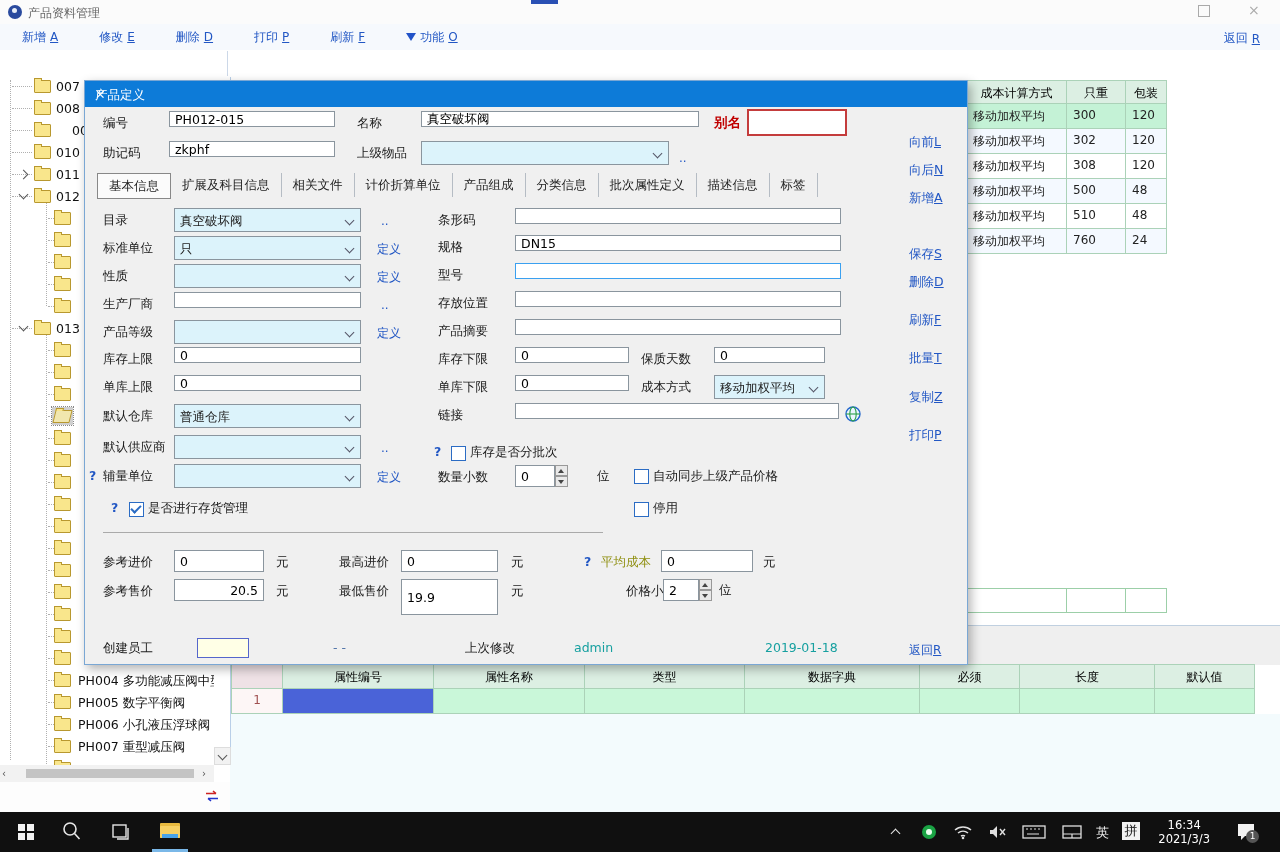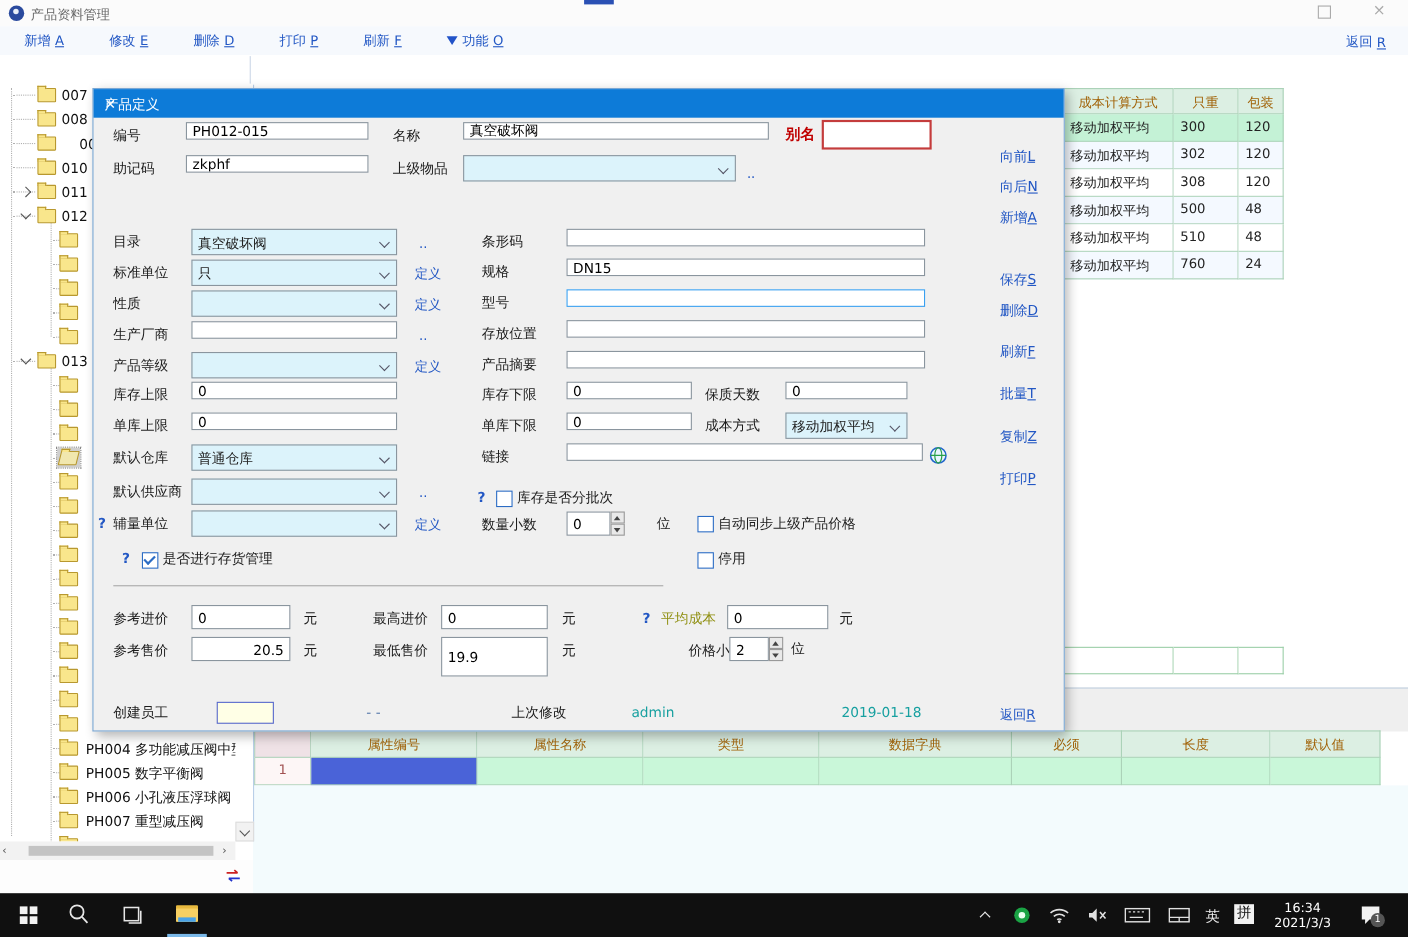--- a/index.html
+++ b/index.html
@@ -37,21 +37,21 @@
   .fold{position:absolute;top:5px;width:15px;height:11px;background:#f9e68c;border:1px solid #b8982f;border-radius:1px;}
   .fold::before{content:"";position:absolute;top:-3px;left:-1px;width:6px;height:2px;background:#f9e68c;border:1px solid #b8982f;border-bottom:none;}
   .fold.open{transform:skewX(-14deg);background:#f1e7ae;}
   .selwrap{position:absolute;top:2px;width:21px;height:18px;background:#cfcfcf;outline:1px dotted #888;}
   
   .sbtrack{background:#f2f2f2;}
   .sbthumb{background:#c4c4c4;}
   .sbarrow{color:#555;font-size:10px;line-height:15px;text-align:center;}
   
   .grid-cell{position:absolute;box-sizing:border-box;border-right:1px solid #abd2b8;border-bottom:1px solid #abd2b8;padding:4px 6px 0 6px;font-size:12px;overflow:hidden;white-space:nowrap;}
-  .grid-head{color:#a16207;text-align:center;background:#dcefe3;}
+  .grid-head{color:#000000;text-align:center;background:#dcefe3;}
   
   #dialog{left:84px;top:80px;width:884px;height:585px;background:#f0f0f0;border:1px solid #7aa7d4;box-shadow:3px 4px 10px rgba(0,0,0,.3);z-index:10;box-sizing:border-box;}
   #dlgtitle{left:0;top:0;width:100%;height:26px;background:#0d7bd8;}
   #dlgtitle span{position:absolute;left:10px;top:6px;color:#fff;font-size:12.5px;}
   #dlgclose{position:absolute;right:14px;top:4px;color:#fff;font-size:15px;cursor:default;}
   .lbl{position:absolute;line-height:24px;color:#1a1a1a;font-size:12.5px;white-space:nowrap;}
   .inp{position:absolute;height:16px;border:1px solid #8a959e;background:#fff;font-size:12.5px;padding:0 5px;box-sizing:border-box;font-family:inherit;}
   .inp.focus{border:1.5px solid #3aa0f0;}
   .combo{position:absolute;height:24px;border:1px solid #8a959e;background:#dcf3fb;box-sizing:border-box;}
   .combo .cval{position:absolute;left:5px;top:4px;font-size:12.5px;white-space:nowrap;}
@@ -371,20 +371,31 @@
     <input class="inp" style="left: 662px; top: 28px; width: 100px; height: 27px; border: 2px solid rgb(196, 60, 60);" value="">
     <span class="lbl" style="left:18px;top:60px;">助记码</span>
     <input class="inp" style="left: 84px; top: 60px; width: 166px;" value="zkphf">
     <span class="lbl" style="left:272px;top:60px;">上级物品</span>
     <div class="combo" style="left:336px;top:60px;width:248px;">
         <span class="cval"></span>
         <span class="carr"></span>
       </div>
     <span class="lnk" style="position:absolute;left:594px;top:70px;">..</span>
 
+    <div class="abs" id="tab-strip" style="left:12px;top:92px;display:flex;">
+        <div class="tab active">基本信息</div>
+        <div class="tab">扩展及科目信息</div>
+        <div class="tab">相关文件</div>
+        <div class="tab">计价折算单位</div>
+        <div class="tab">产品组成</div>
+        <div class="tab">分类信息</div>
+        <div class="tab">批次属性定义</div>
+        <div class="tab">描述信息</div>
+        <div class="tab">标签</div>
+      </div>
 
     <span class="lbl" style="left:18px;top:127px;">目录</span>
     <div class="combo" style="left:89px;top:127px;width:187px;">
         <span class="cval">真空破坏阀</span>
         <span class="carr"></span>
       </div>
     <span class="lnk" style="position:absolute;left:296px;top:133px;">..</span>
 
     <span class="lbl" style="left:18px;top:155px;">标准单位</span>
     <div class="combo" style="left:89px;top:155px;width:187px;">

